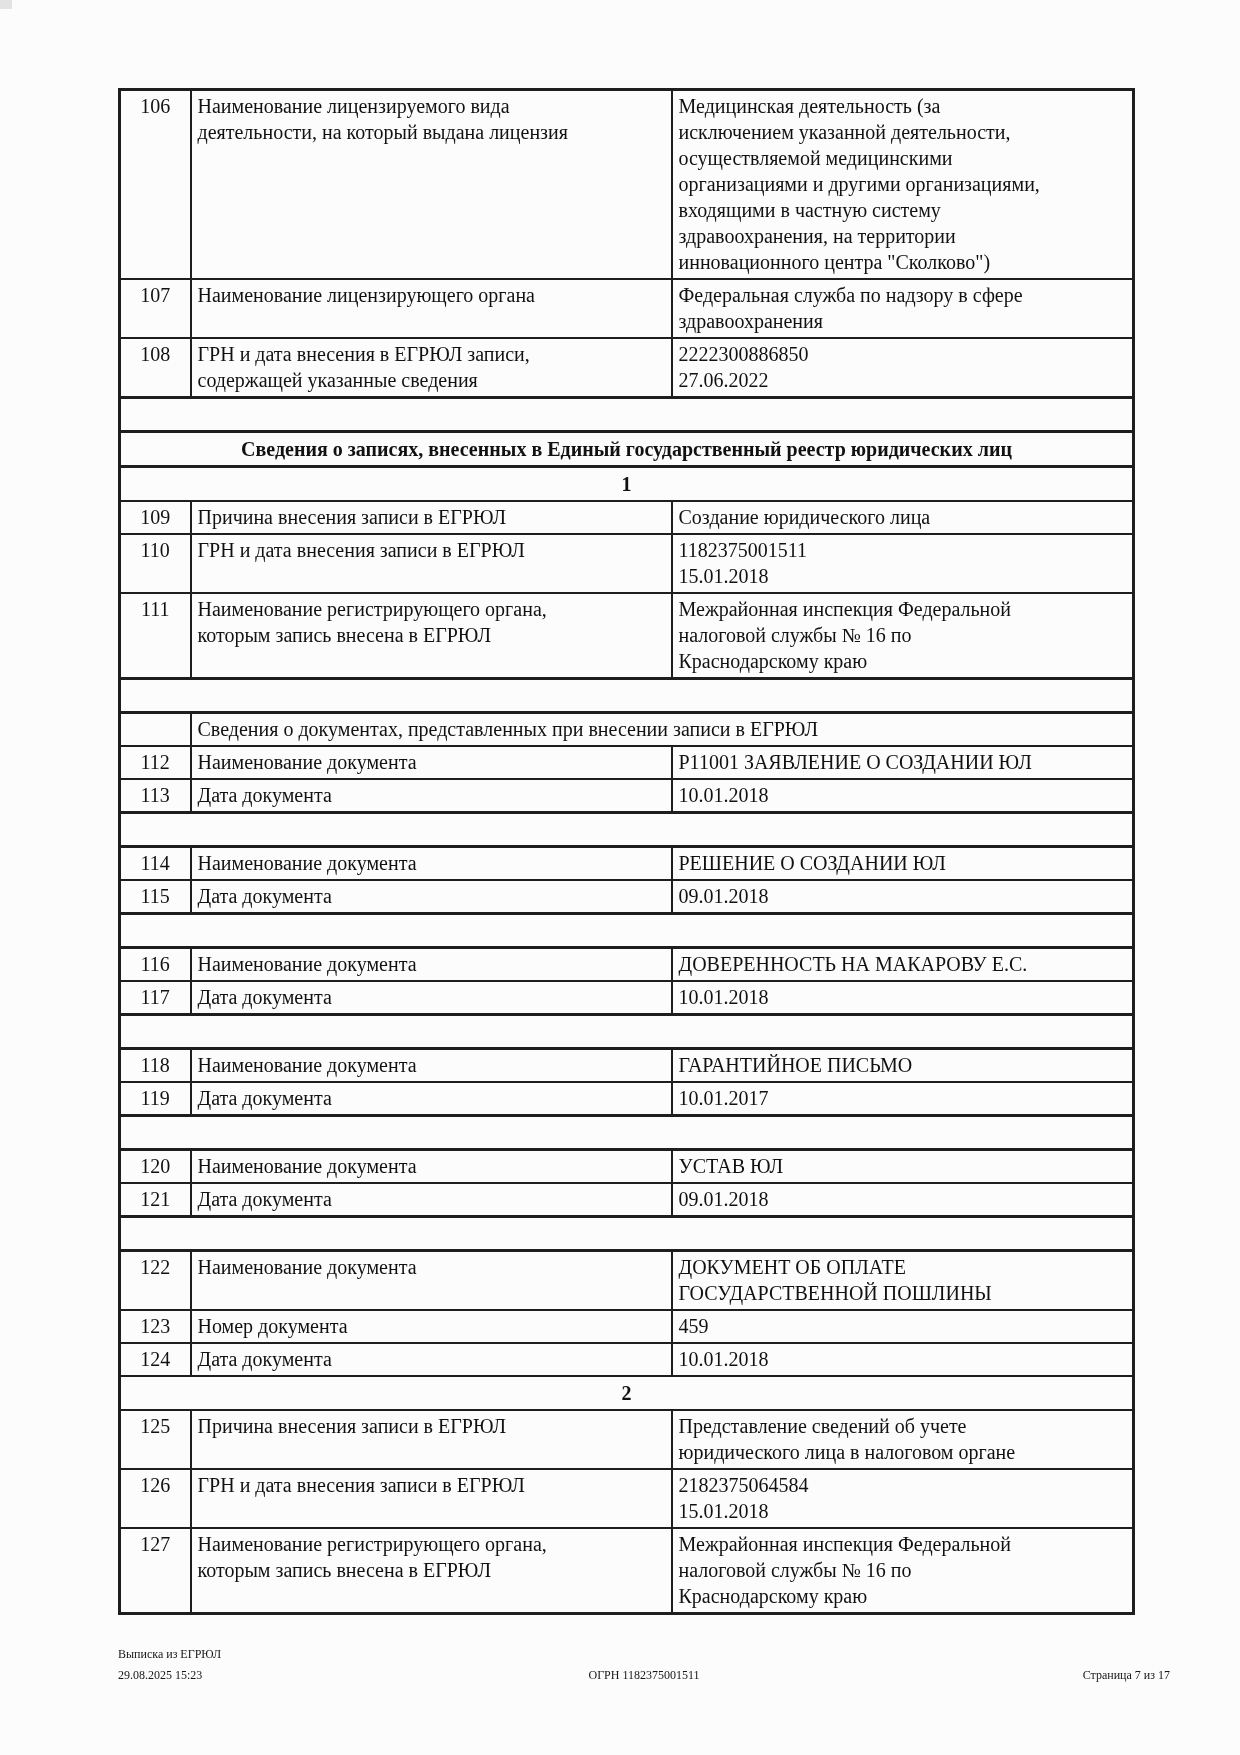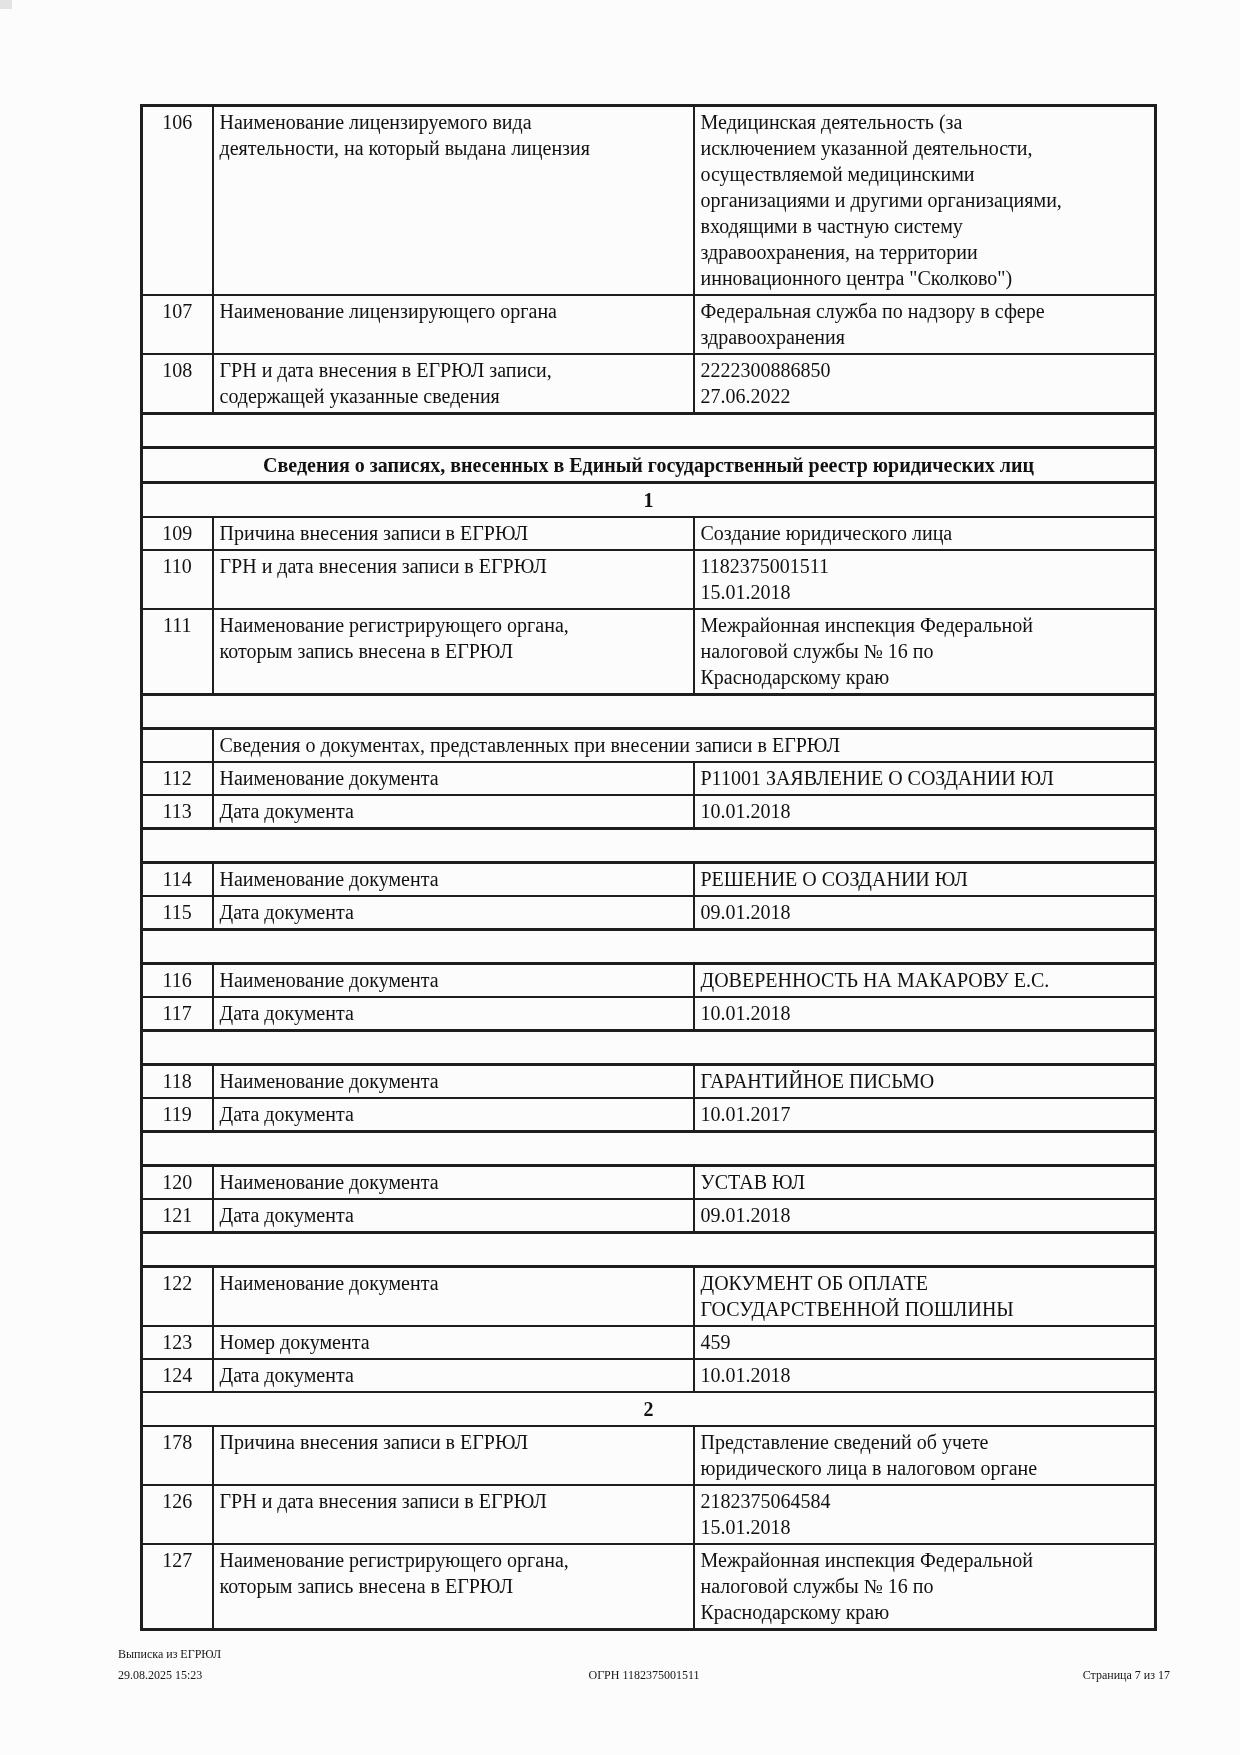--- a/index.html
+++ b/index.html
@@ -22,26 +22,25 @@
   }
   .scan-artifact {
     position: absolute;
     left: 0; top: 0;
     width: 12px; height: 9px;
     background: #e3e3e3;
   }
   table.egrul {
     position: absolute;
     left: 118px;
-    top: 104px;
+    top: 88px;
     width: 1014px;
     border-collapse: collapse;
     table-layout: fixed;
     border: 3px solid #1e1e1e;
-    margin-left: 22px;
   }
   table.egrul td {
     border: 2px solid #1e1e1e;
     vertical-align: top;
     padding: 2px 6px 3px 6px;
     font-size: 20px;
     line-height: 26px;
     overflow: hidden;
   }
   .num-cell {
@@ -311,21 +310,21 @@
             <div class="line">Дата документа</div>
           </td>
           <td class="value-cell">
             <div class="line">10.01.2018</div>
           </td>
         </tr>
         <tr class="row-seq">
           <td class="center-cell" colspan="3">2</td>
         </tr>
         <tr class="row-data">
-          <td class="num-cell">178</td>
+          <td class="num-cell">125</td>
           <td class="label-cell">
             <div class="line">Причина внесения записи в ЕГРЮЛ</div>
           </td>
           <td class="value-cell">
             <div class="line">Представление сведений об учете</div>
             <div class="line">юридического лица в налоговом органе</div>
           </td>
         </tr>
         <tr class="row-data">
           <td class="num-cell">126</td>

